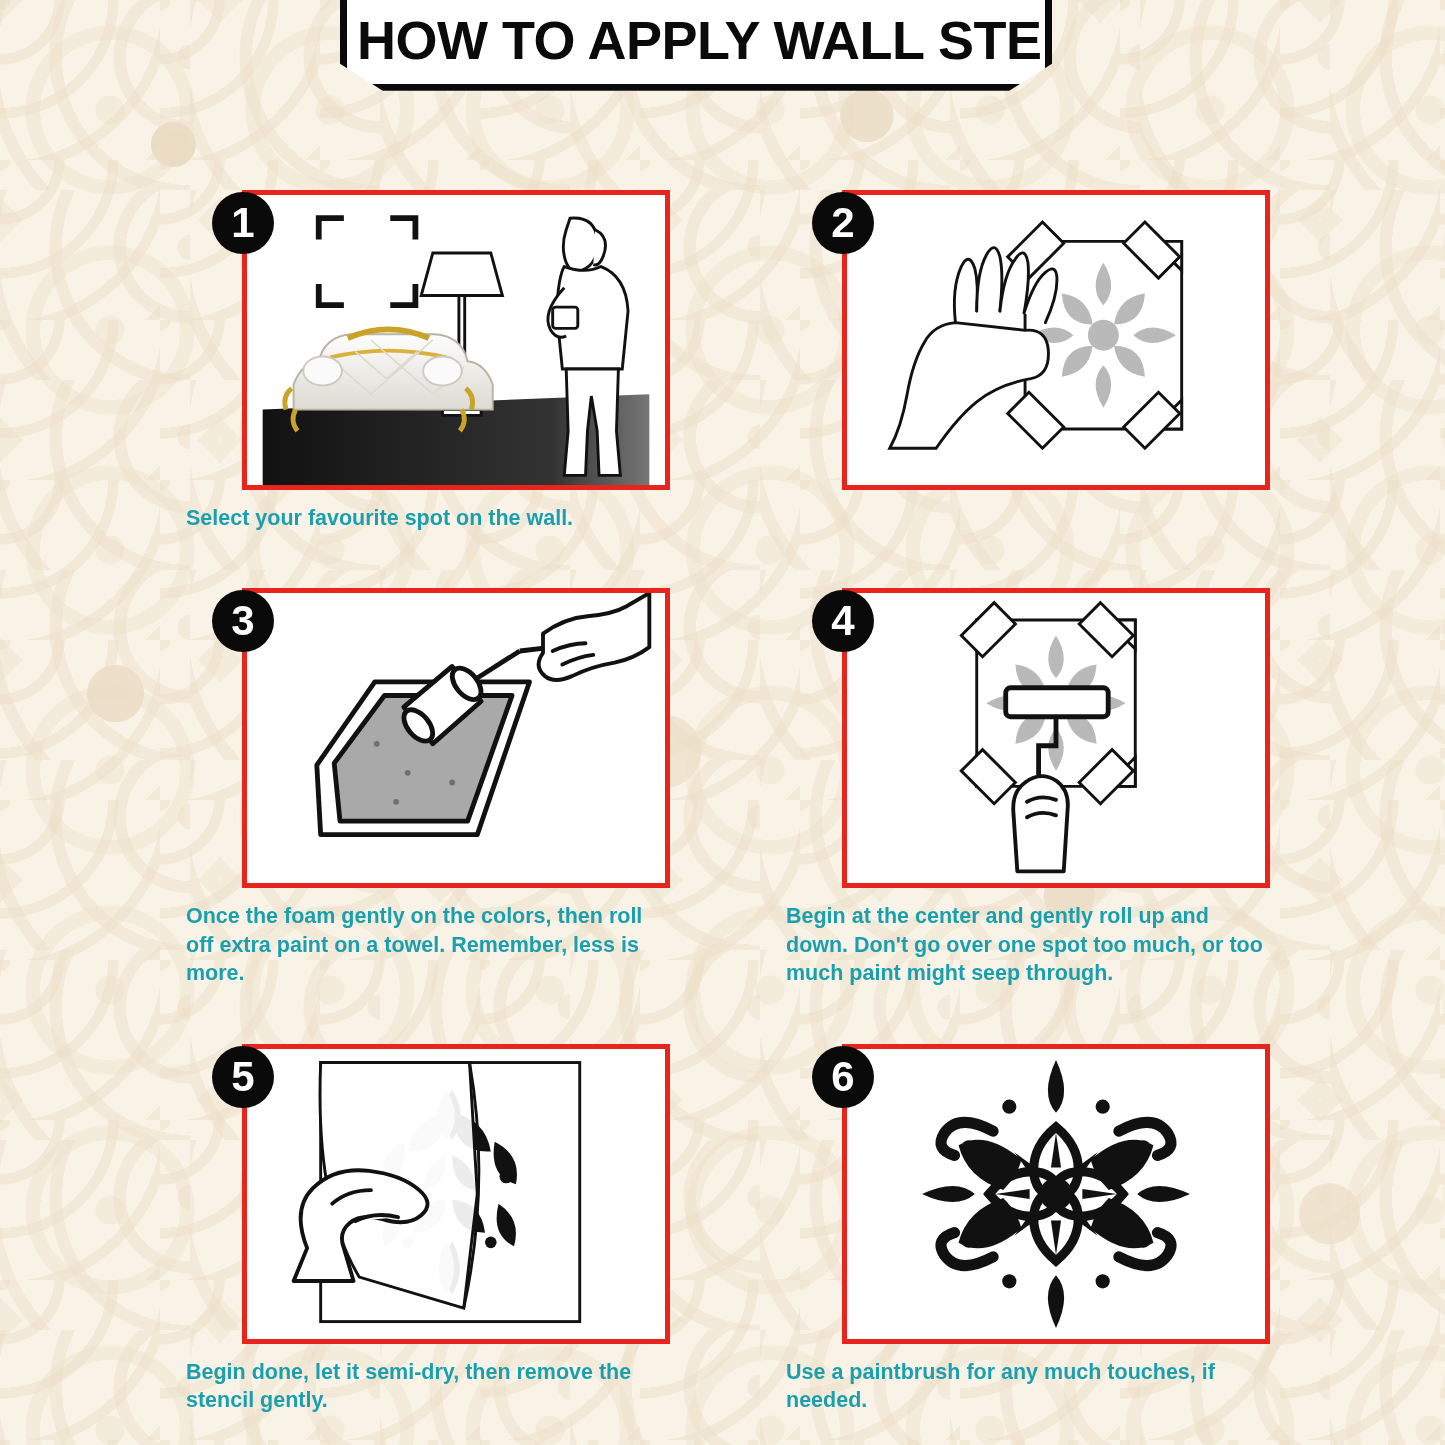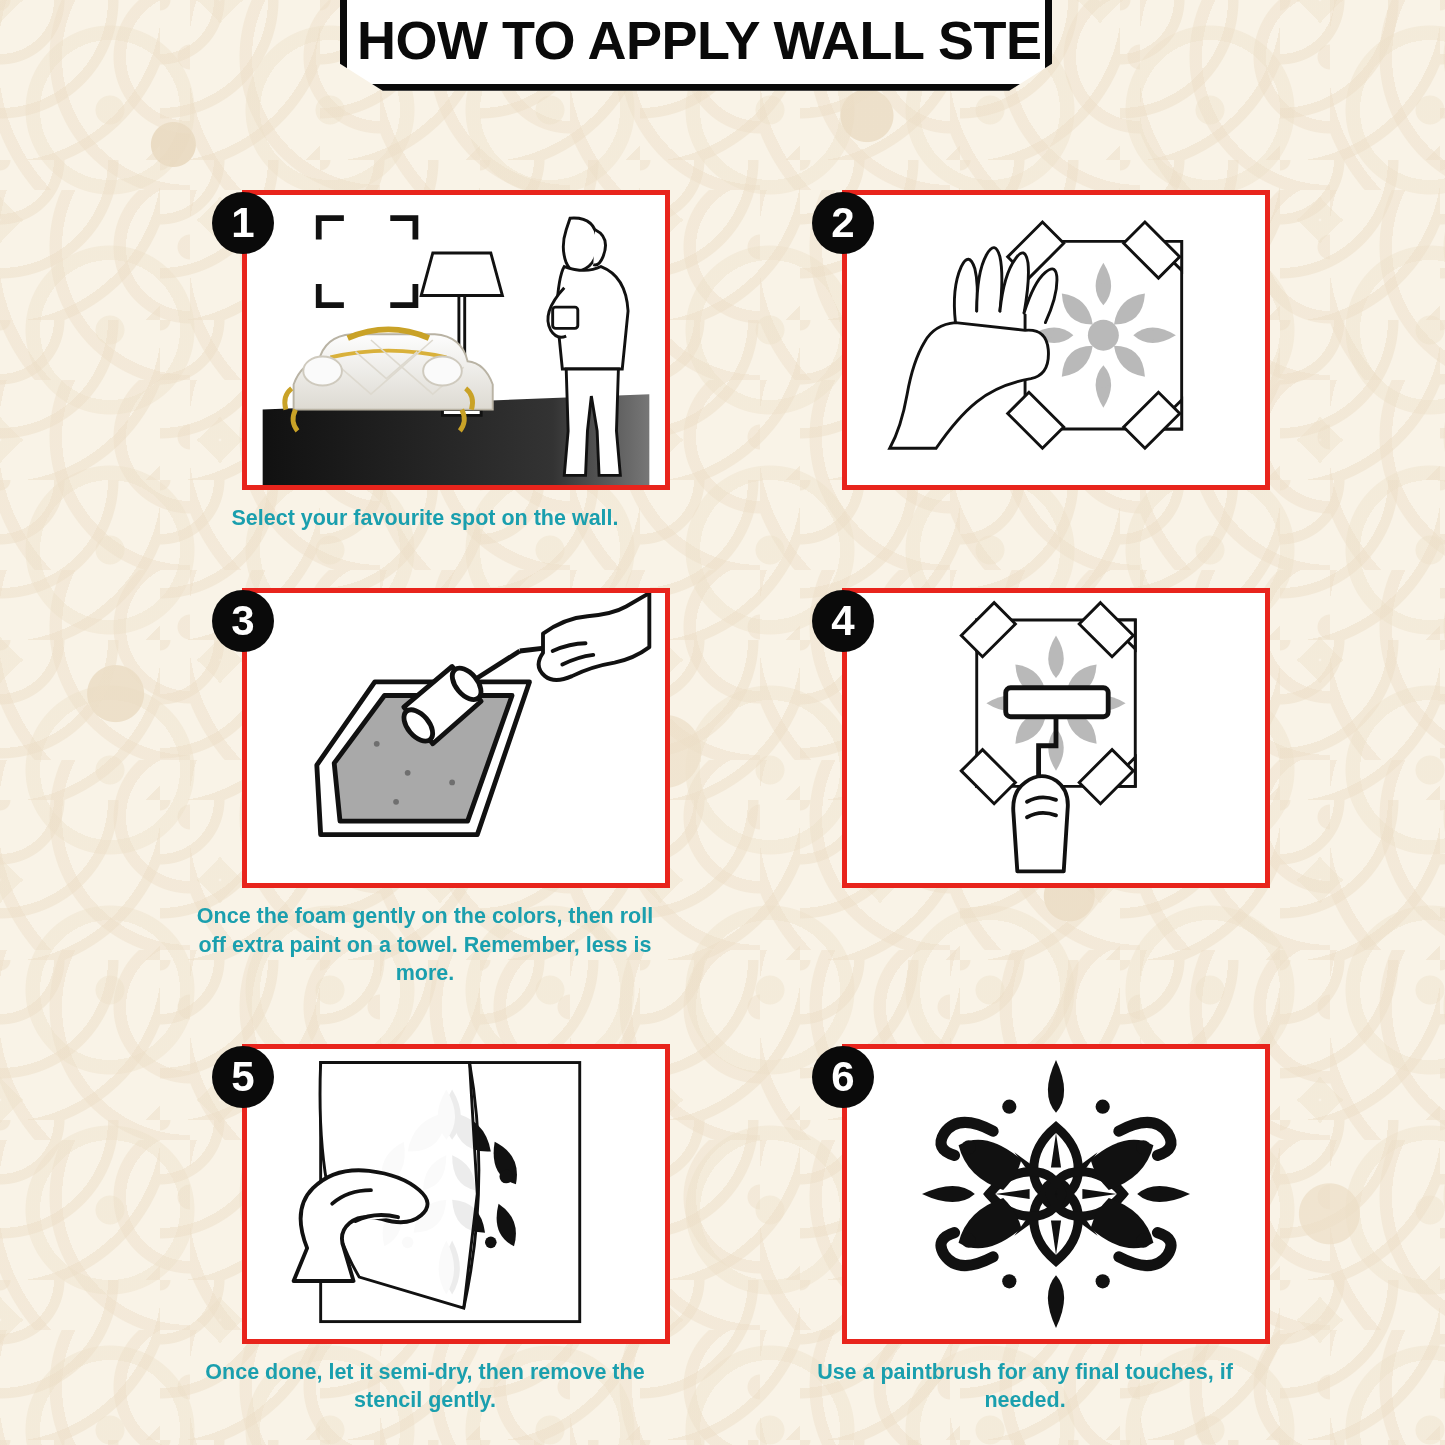--- a/index.html
+++ b/index.html
@@ -102,21 +102,21 @@
     height: 300px;
     border: 5px solid #e8241c;
     background: #ffffff;
     box-sizing: border-box;
     overflow: hidden;
     position: relative;
   }
   .frame svg { display: block; width: 100%; height: 100%; }
   .caption {
     margin-top: 14px;
-    text-align: center;
+    text-align: left;
     color: #1a9fae;
     font-weight: bold;
     font-size: 21.5px;
     line-height: 1.32;
     padding: 0 6px;
   }
   .step.s3 .frame, .step.s4 .frame { height: 300px; }
   .step.s5 .frame, .step.s6 .frame { height: 300px; }
   .row2 { margin-top: 36px; }
 </style>
@@ -321,20 +321,21 @@
           </g>
           <path d="M200 128 L200 158 L182 158 L182 196" stroke="#111" stroke-width="5" fill="none"></path>
 
           <g fill="#ffffff" stroke="#111" stroke-width="4" stroke-linecap="round" stroke-linejoin="round">
             <path d="M168 196 q16 -12 32 -2 q14 10 12 30 l-4 64 l-48 0 l-4 -60 q-2 -22 12 -32 Z"></path>
             <path d="M170 216 q14 -8 30 -2"></path>
             <path d="M170 232 q14 -8 30 -2"></path>
           </g>
         </svg>
       </div>
+      <div class="caption">Begin at the center and gently roll up and down. Don't go over one spot too much, or too much paint might seep through.</div>
     </div>
 
     <div class="step s5 row2">
       <div class="badge">5</div>
       <div class="frame">
         <svg viewBox="0 0 400 300" preserveAspectRatio="xMidYMid meet">
           <rect x="0" y="0" width="400" height="300" fill="#ffffff"></rect>
 
           <rect x="60" y="14" width="268" height="268" fill="#ffffff" stroke="#111" stroke-width="3"></rect>
 
@@ -365,21 +366,21 @@
           <path d="M60 14 L214 14 L222 150 L208 268 L100 236 Q54 160 60 14 Z" fill="#ffffff" fill-opacity="0.92" stroke="#111" stroke-width="3"></path>
           <path d="M214 14 Q236 140 208 268" fill="none" stroke="#111" stroke-width="3"></path>
 
           <g fill="#ffffff" stroke="#111" stroke-width="4" stroke-linecap="round" stroke-linejoin="round">
             <path d="M46 206 q-16 -40 6 -62 q22 -22 58 -18 q34 4 52 20 q16 14 2 26 q-14 12 -40 4 q-22 -6 -34 4 q-12 10 -6 26 l10 34 l-62 0 Z"></path>
             <path d="M96 178 q20 -10 44 -4"></path>
             <path d="M72 160 q16 -14 40 -14"></path>
           </g>
         </svg>
       </div>
-      <div class="caption">Once done, let it semi-dry, then remove the stencil gently.</div>
+      <div class="caption">Begin done, let it semi-dry, then remove the stencil gently.</div>
     </div>
 
     <div class="step s6 row2">
       <div class="badge">6</div>
       <div class="frame">
         <svg viewBox="0 0 400 300" preserveAspectRatio="xMidYMid meet">
           <rect x="0" y="0" width="400" height="300" fill="#ffffff"></rect>
           <g fill="#111" transform="translate(200,150) scale(1.05)">
 
             <circle cx="0" cy="0" r="16"></circle>
@@ -442,17 +443,17 @@
               <circle cx="-86" cy="46" r="7"></circle>
                 <circle cx="86" cy="46" r="7"></circle>
               <circle cx="-46" cy="-86" r="7"></circle>
                 <circle cx="46" cy="-86" r="7"></circle>
               <circle cx="-46" cy="86" r="7"></circle>
                 <circle cx="46" cy="86" r="7"></circle>
             </g>
           </g>
         </svg>
       </div>
-      <div class="caption">Use a paintbrush for any final touches, if needed.</div>
+      <div class="caption">Use a paintbrush for any much touches, if needed.</div>
     </div>
 
   </div>
 </div>
 
 </body></html>

